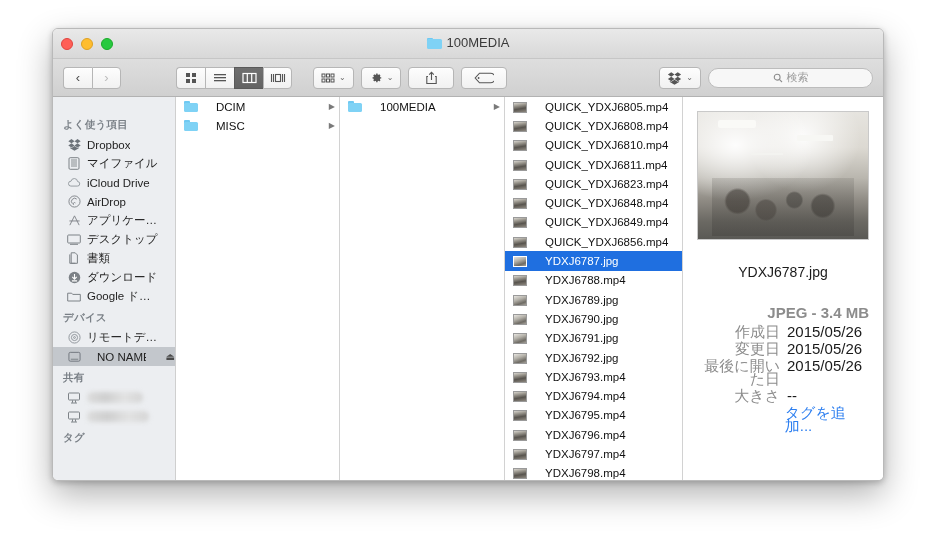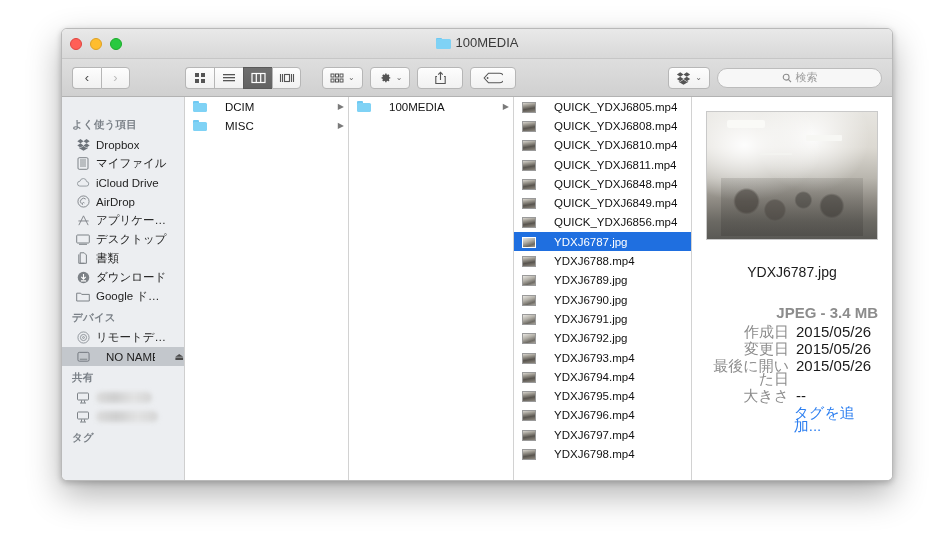--- a/index.html
+++ b/index.html
@@ -6,21 +6,21 @@
   html, body {
     width: 945px; height: 560px;
     background: #ffffff;
     font-family: "Liberation Sans", "DejaVu Sans", sans-serif;
     overflow: hidden;
   }
   .desktop { position: relative; width: 945px; height: 560px; background: #ffffff; }
 
   
   .window {
-    position: absolute; left: 61px; top: 28px;
+    position: absolute; left: 52px; top: 28px;
     width: 832px; height: 453px;
     background: #ffffff;
     border-radius: 6px;
     box-shadow: 0 14px 34px rgba(0,0,0,0.30), 0 2px 6px rgba(0,0,0,0.22);
     overflow: hidden;
     border: 1px solid #b9b9b9;
   }
 
   
   .titlebar {
@@ -500,20 +500,24 @@
           <div class="row">
               <span class="thumb t-video"></span>
               <span>QUICK_YDXJ6810.mp4</span>
             </div>
           <div class="row">
               <span class="thumb t-video"></span>
               <span>QUICK_YDXJ6811.mp4</span>
             </div>
           <div class="row">
               <span class="thumb t-video"></span>
+              <span>QUICK_YDXJ6823.mp4</span>
+            </div>
+          <div class="row">
+              <span class="thumb t-video"></span>
               <span>QUICK_YDXJ6848.mp4</span>
             </div>
           <div class="row">
               <span class="thumb t-video"></span>
               <span>QUICK_YDXJ6849.mp4</span>
             </div>
           <div class="row">
               <span class="thumb t-video"></span>
               <span>QUICK_YDXJ6856.mp4</span>
             </div>

